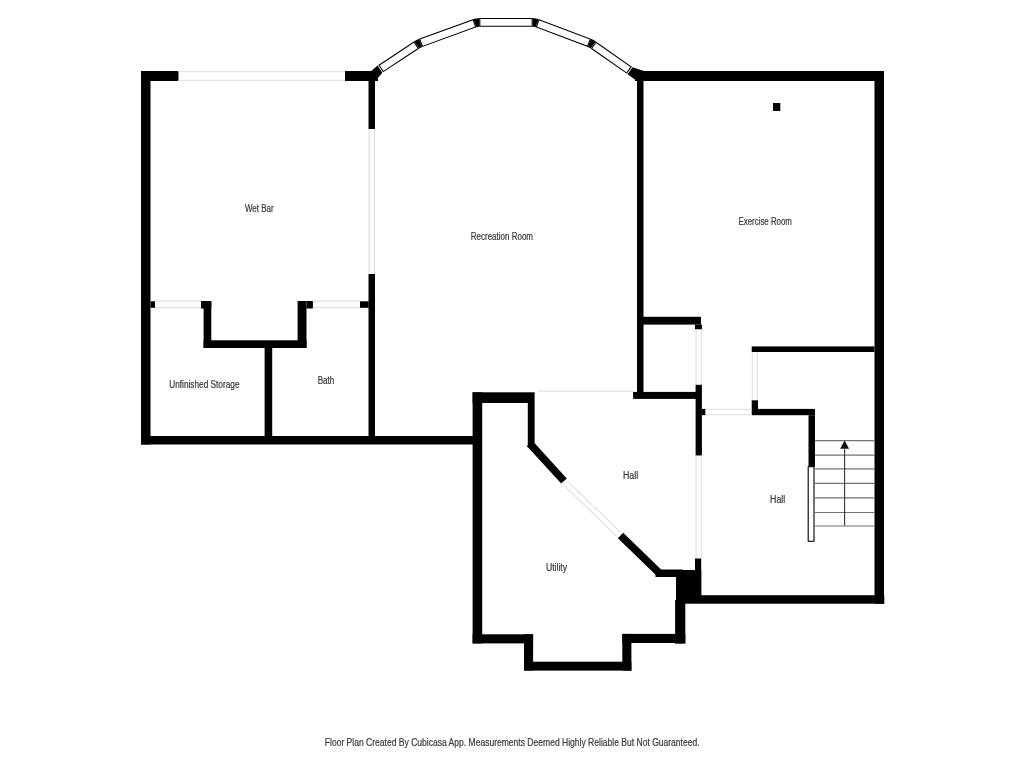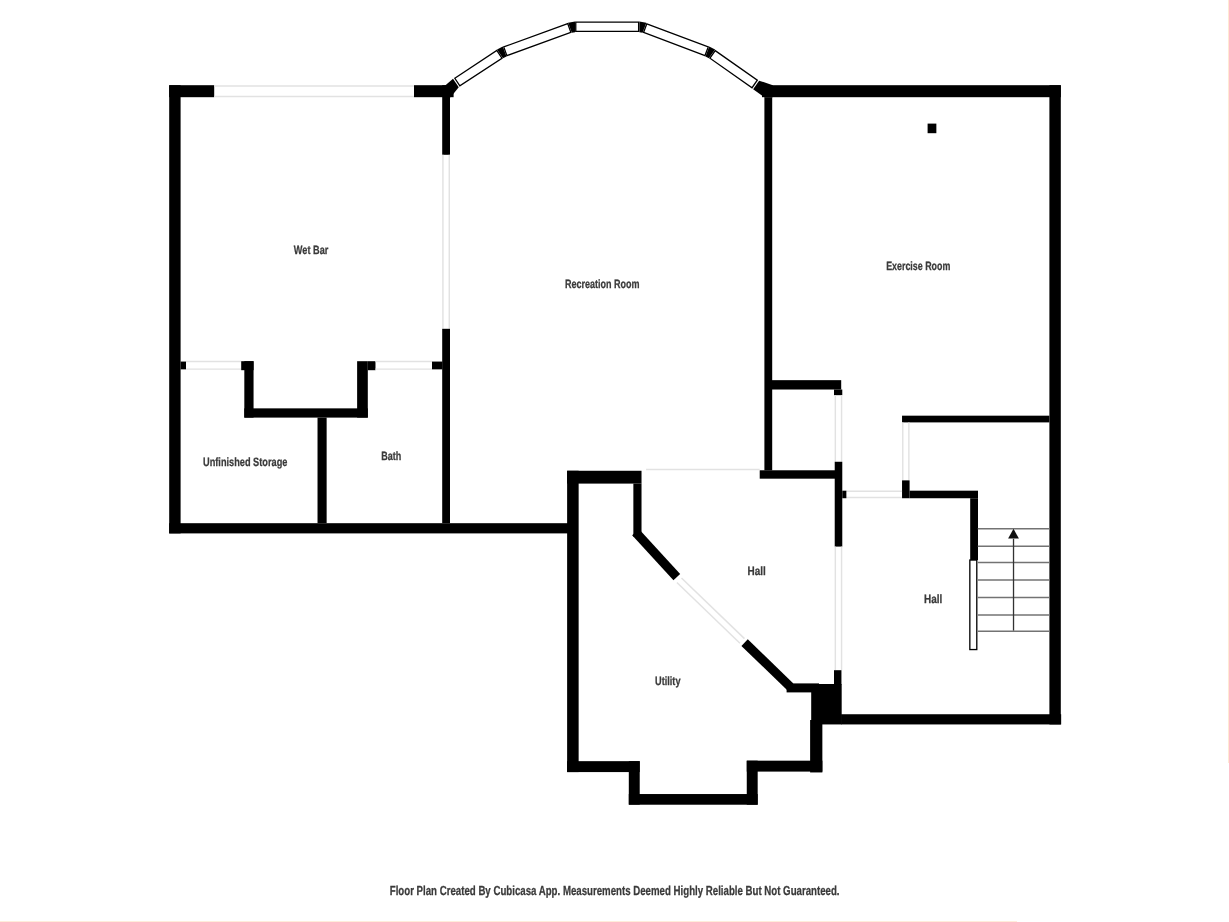--- a/index.html
+++ b/index.html
@@ -1,16 +1,16 @@
 <!DOCTYPE html>
 <html><head>
 <meta charset="utf-8">
 <style>
   html,body{margin:0;padding:0;background:#ffffff;}
-  .page{position:relative;width:1024px;height:768px;background:#fdba74;overflow:hidden;font-weight:bold;}
+  .page{position:relative;width:894px;height:768px;background:#d946ef;overflow:hidden;}
   text{font-family:"Liberation Sans",sans-serif;fill:#3a3a3a;stroke:#3a3a3a;stroke-width:0.22;}
   .txt{opacity:0.999;}
 </style>
 </head>
 <body>
 <div class="page">
 <svg width="1024" height="768" viewBox="0 0 1024 768">
 
   <rect x="0" y="0" width="1024" height="768" fill="#ffffff"></rect>
 

